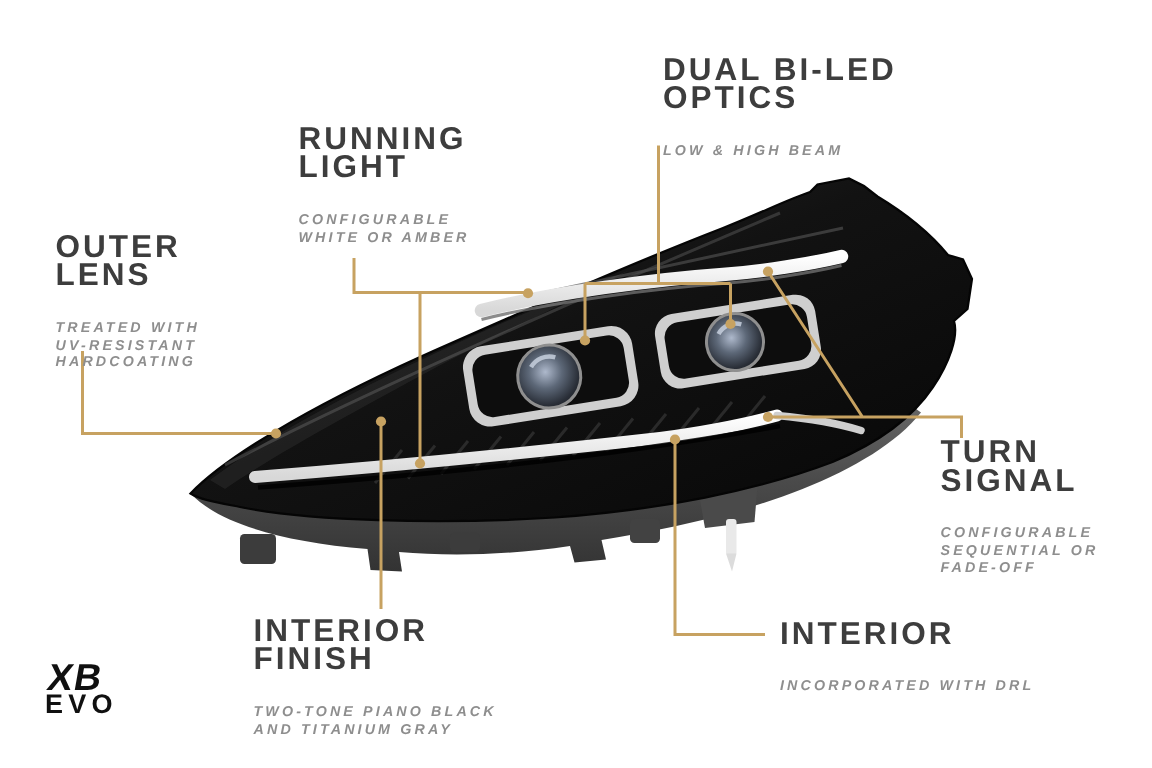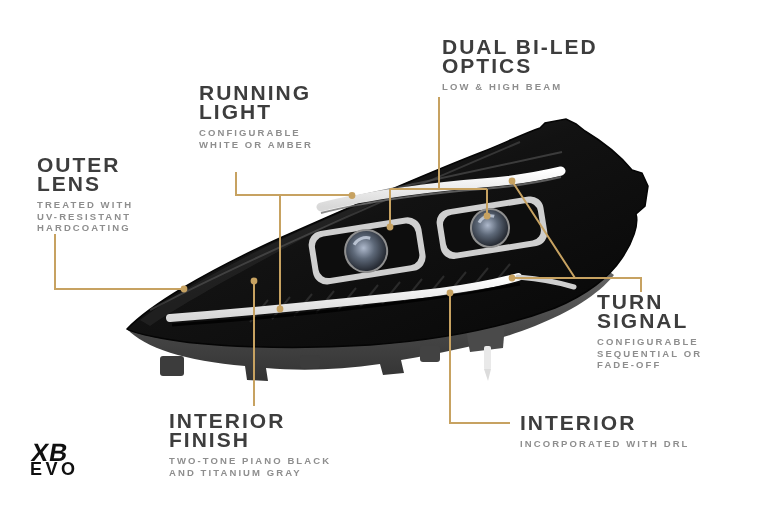--- a/index.html
+++ b/index.html
@@ -9,21 +9,21 @@
     font-family:"Liberation Sans",sans-serif;
   }
   .art{position:absolute;left:0;top:0;width:768px;height:512px;}
   .gold{stroke:var(--accent-line,#c7a261);stroke-width:2;fill:none;}
   .gold-dot{fill:var(--accent-line,#c7a261);stroke:none;}
   .callout{position:absolute;}
   .c-title span{
     display:block;font-size:21px;line-height:19px;font-weight:bold;
     letter-spacing:2px;color:var(--heading,#3d3d3d);white-space:nowrap;
   }
-  .c-desc{margin-top:6px;}
+  .c-desc{margin-top:20px;font-style:italic;}
   .c-desc span{
     display:block;font-size:9.5px;line-height:11.5px;letter-spacing:2.1px;
     color:var(--desc,#8e8e8e);white-space:nowrap;font-weight:bold;
   }
   .logo{position:absolute;left:30px;top:441px;color:var(--logo,#101010);}
   .logo .l1{
     font-size:25px;font-weight:900;line-height:22px;letter-spacing:1px;
     transform:skewX(-10deg);transform-origin:left bottom;
   }
   .logo .l2{
@@ -186,21 +186,21 @@
   <div class="callout" style="left:442px;top:37px">
     <div class="c-title">
       <span>DUAL BI-LED</span>
       <span>OPTICS</span>
     </div>
     <div class="c-desc">
       <span>LOW &amp; HIGH BEAM</span>
     </div>
   </div>
 
-  <div class="callout" style="left:597px;top:292px">
+  <div class="callout" style="left:627px;top:292px">
     <div class="c-title">
       <span>TURN</span>
       <span>SIGNAL</span>
     </div>
     <div class="c-desc">
       <span>CONFIGURABLE</span>
       <span>SEQUENTIAL OR</span>
       <span>FADE-OFF</span>
     </div>
   </div>

